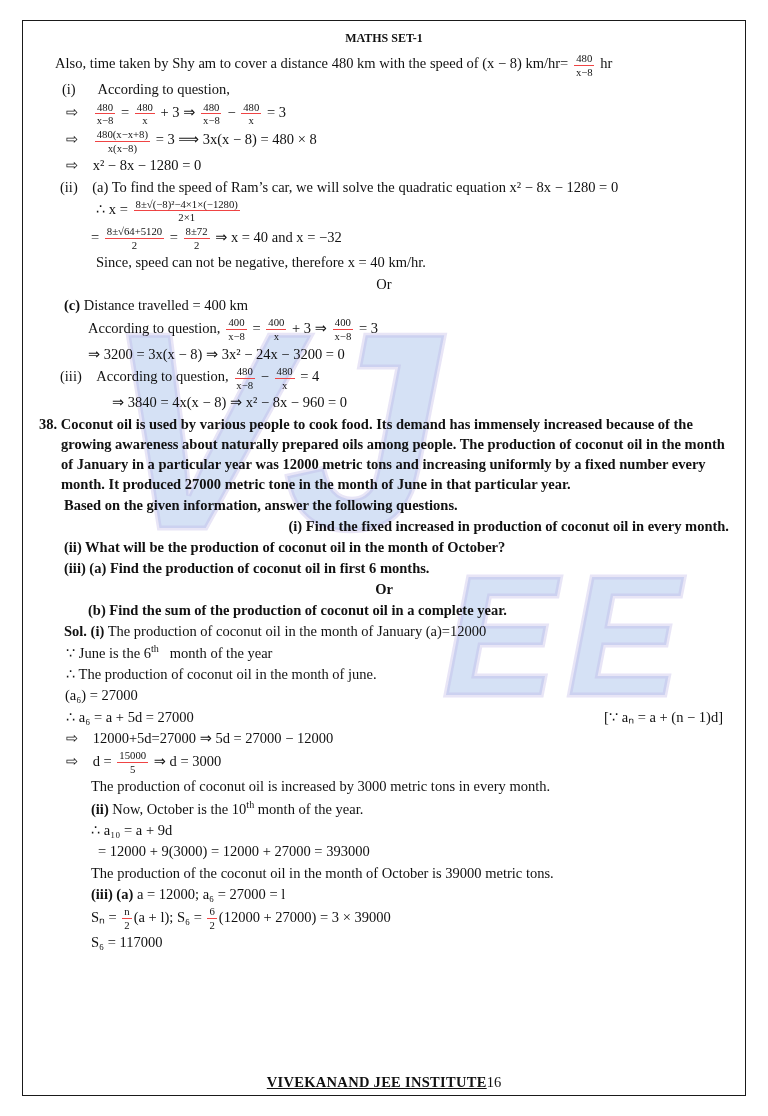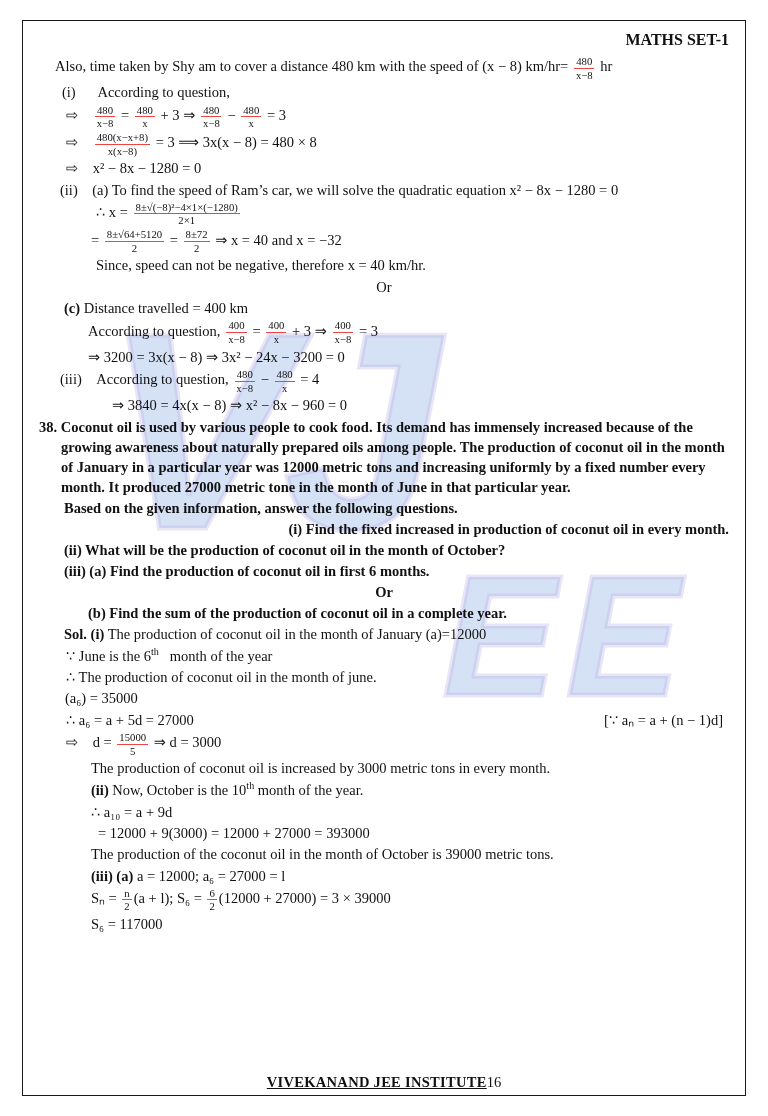--- a/index.html
+++ b/index.html
@@ -18,21 +18,21 @@
     position:absolute;z-index:0;font-weight:bold;font-style:italic;
     color:var(--wm-fill,#b3c9ee);
     -webkit-text-stroke:5px var(--wm-stroke,rgba(134,119,208,0.35));
     opacity:0.55;line-height:1;user-select:none;pointer-events:none;
     font-family:"Liberation Sans", sans-serif;letter-spacing:-8px;
   }
   .wm1{top:270px;left:40px;font-size:280px;margin-left:42px;}
   .wm2{top:530px;left:420px;font-size:170px;letter-spacing:10px;}
   .content{position:relative;z-index:2;}
   .title{
-    text-align:right;font-weight:bold;font-size:16px;margin:2px 0 6px 0;
+    text-align:center;font-weight:bold;font-size:12px;margin:2px 0 6px 0;
   }
   .line{
     position:relative;font-size:14.5px;line-height:1.4;min-height:20px;
     margin:0 0 1px 0;
     font-family:Liberation Serif, serif;
   }
   .line.center{text-align:center;padding-left:0 !important;}
   .line.qb{font-weight:bold;line-height:1.38;}
   .line.hang{padding-left:22px;text-indent:-22px;}
   .rightseg{position:absolute;right:6px;top:0;}
@@ -122,22 +122,23 @@
         <div class="line qb hang"><span>38. Coconut oil is used by various people to cook food. Its demand has immensely increased because of the growing awareness about naturally prepared oils among people. The production of coconut oil in the month of January in a particular year was 12000 metric tons and increasing uniformly by a fixed number every month. It produced 27000 metric tone in the month of June in that particular year.</span></div>
         <div class="line qb" style="padding-left: 25px;"><span>Based on the given information, answer the following questions.</span></div>
         <div class="line qb" style="padding-left: 27px; text-align: right;"><span>(i) Find the fixed increased in production of coconut oil in every month.</span></div>
         <div class="line qb" style="padding-left: 25px;"><span>(ii) What will be the production of coconut oil in the month of October?</span></div>
         <div class="line qb" style="padding-left: 25px;"><span>(iii) (a) Find the production of coconut oil in first 6 months.</span></div>
         <div class="line center qb"><span>Or</span></div>
         <div class="line qb" style="padding-left: 49px;"><span>(b) Find the sum of the production of coconut oil in a complete year.</span></div>
         <div class="line" style="padding-left: 25px;"><span><b>Sol. (i)</b> The production of coconut oil in the month of January (a)=12000</span></div>
         <div class="line" style="padding-left: 27px;"><span>∵ June is the 6<sup>th</sup>  month of the year</span></div>
         <div class="line" style="padding-left: 27px;"><span>∴ The production of coconut oil in the month of june.</span></div>
-        <div class="line" style="padding-left: 26px;"><span>(a₆) = 35000</span></div>
+        <div class="line" style="padding-left: 26px;"><span>(a₆) = 27000</span></div>
         <div class="line" style="padding-left: 27px;"><span>∴ a₆ = a + 5d = 27000</span><span class="rightseg">[∵ aₙ = a + (n − 1)d]</span></div>
+        <div class="line" style="padding-left: 27px;"><span>⇨  12000+5d=27000 ⇒ 5d = 27000 − 12000</span></div>
         <div class="line" style="padding-left: 27px;"><span>⇨  d = <span class="frac">
               <span class="num">15000</span>
               <span class="den">5</span>
             </span> ⇒ d = 3000</span></div>
         <div class="line" style="padding-left: 52px;"><span>The production of coconut oil is increased by 3000 metric tons in every month.</span></div>
         <div class="line" style="padding-left: 52px;"><span><b>(ii)</b> Now, October is the 10<sup>th</sup> month of the year.</span></div>
         <div class="line" style="padding-left: 52px;"><span>∴ a₁₀ = a + 9d</span></div>
         <div class="line" style="padding-left: 59px;"><span>= 12000 + 9(3000) = 12000 + 27000 = 393000</span></div>
         <div class="line" style="padding-left: 52px;"><span>The production of the coconut oil in the month of October is 39000 metric tons.</span></div>
         <div class="line" style="padding-left: 52px;"><span><b>(iii) (a)</b> a = 12000; a₆ = 27000 = l</span></div>

